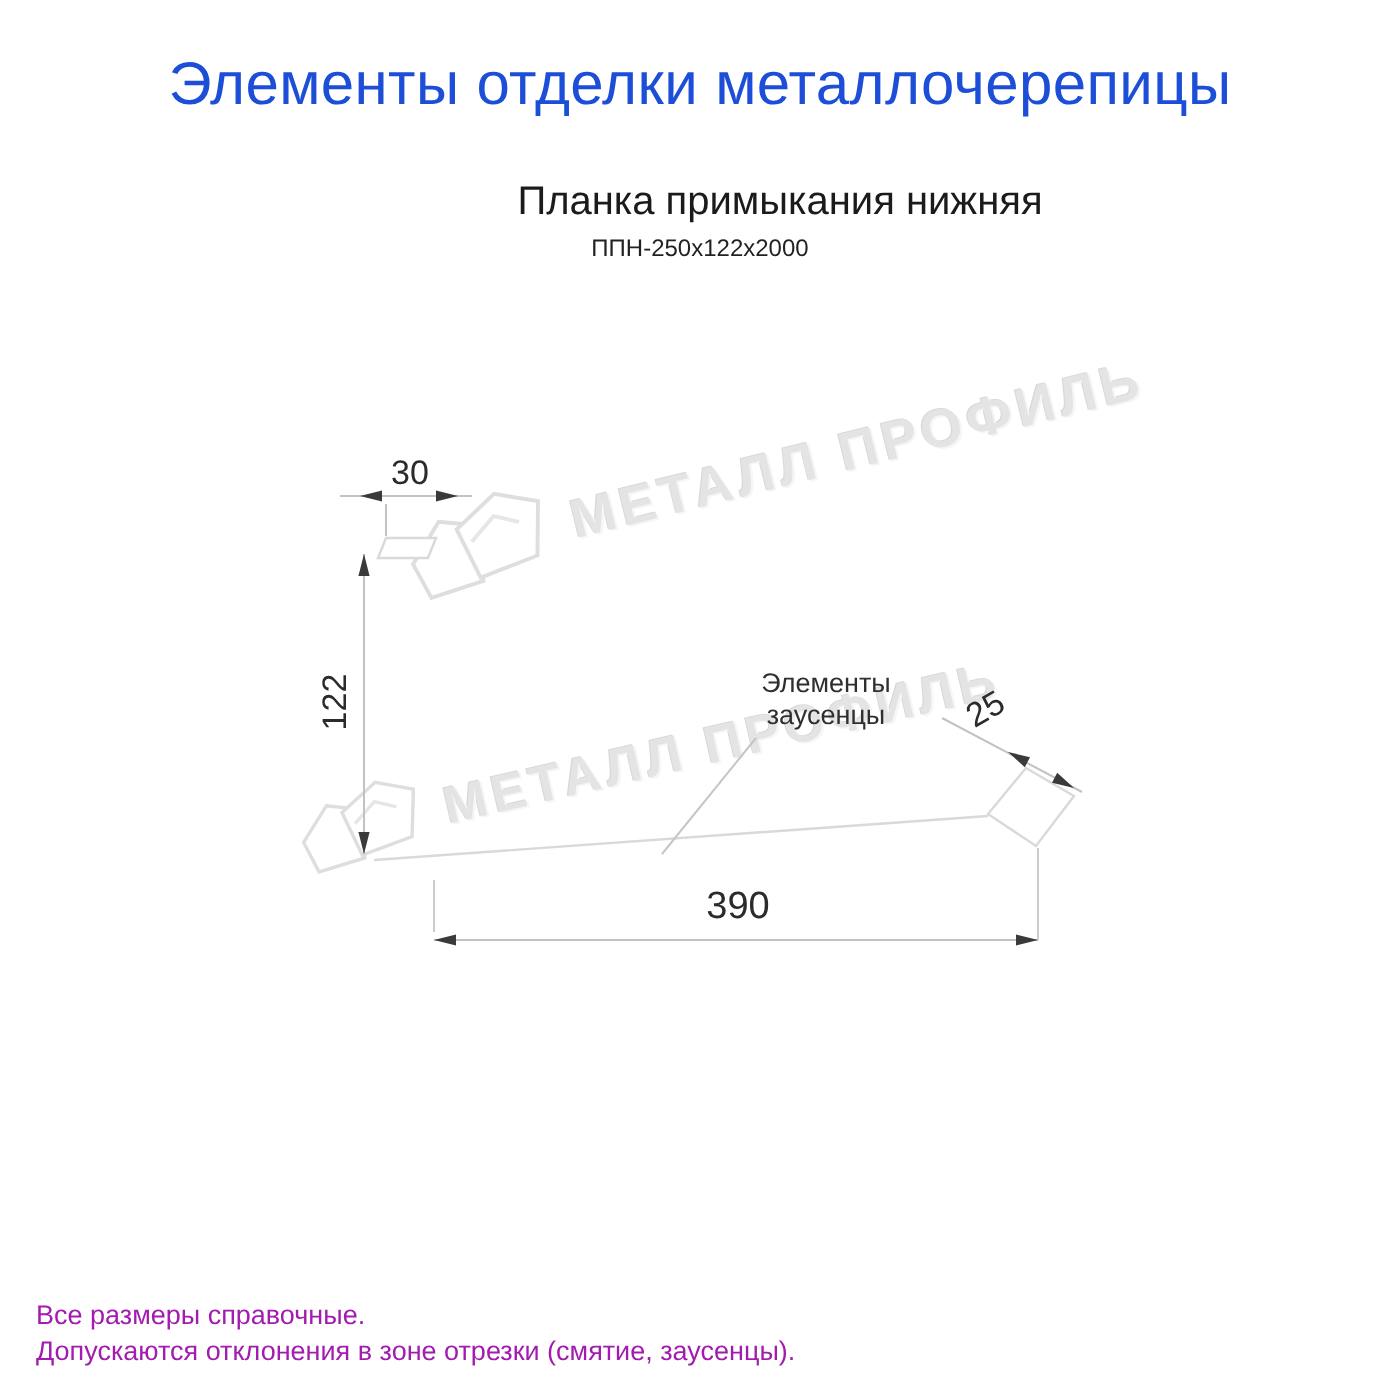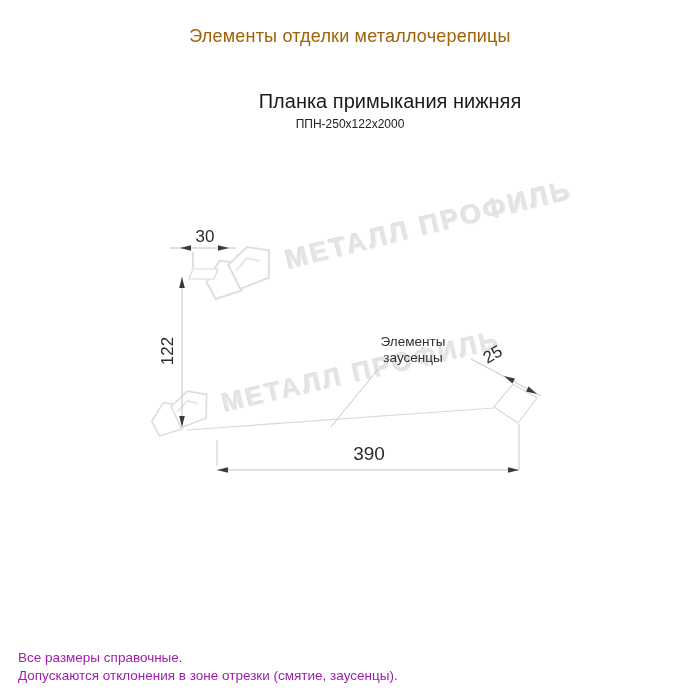--- a/index.html
+++ b/index.html
@@ -1,21 +1,21 @@
 <!DOCTYPE html>
 <html><head>
 <meta charset="utf-8">
 <style>
   html,body{margin:0;padding:0;}
   body{
     width:700px;height:700px;position:relative;background:#ffffff;
     font-family:"Liberation Sans", sans-serif;color:#1e1e1e;overflow:hidden;
   }
   .center-text{position:absolute;left:0;width:700px;text-align:center;white-space:nowrap;}
-  #title{top:26px;font-size:18px;letter-spacing:.2px;color:#a16207;}
+  #title{top:26px;font-size:30px;letter-spacing:.2px;color:#1d4ed8;}
   #subtitle{top:90px;font-size:20px;color:#1b1b1b;margin-left:40px;}
   #code{top:117px;font-size:12px;color:#222;}
   .dim-label{position:absolute;font-size:17px;color:#2b2b2b;text-align:center;white-space:nowrap;}
   #dim20{left:188px;top:227px;width:34px;}
   #dim122{left:148px;top:341px;width:40px;height:20px;line-height:20px;transform:rotate(-90deg);}
   #dim250{left:343px;top:443px;width:52px;font-size:19px;}
   #dim25{left:477px;top:345px;width:32px;transform:rotate(-30deg);}
   #face-label{
     position:absolute;left:379px;top:334px;width:68px;text-align:center;
     font-size:13.5px;line-height:15.5px;color:#2f2f2f;

